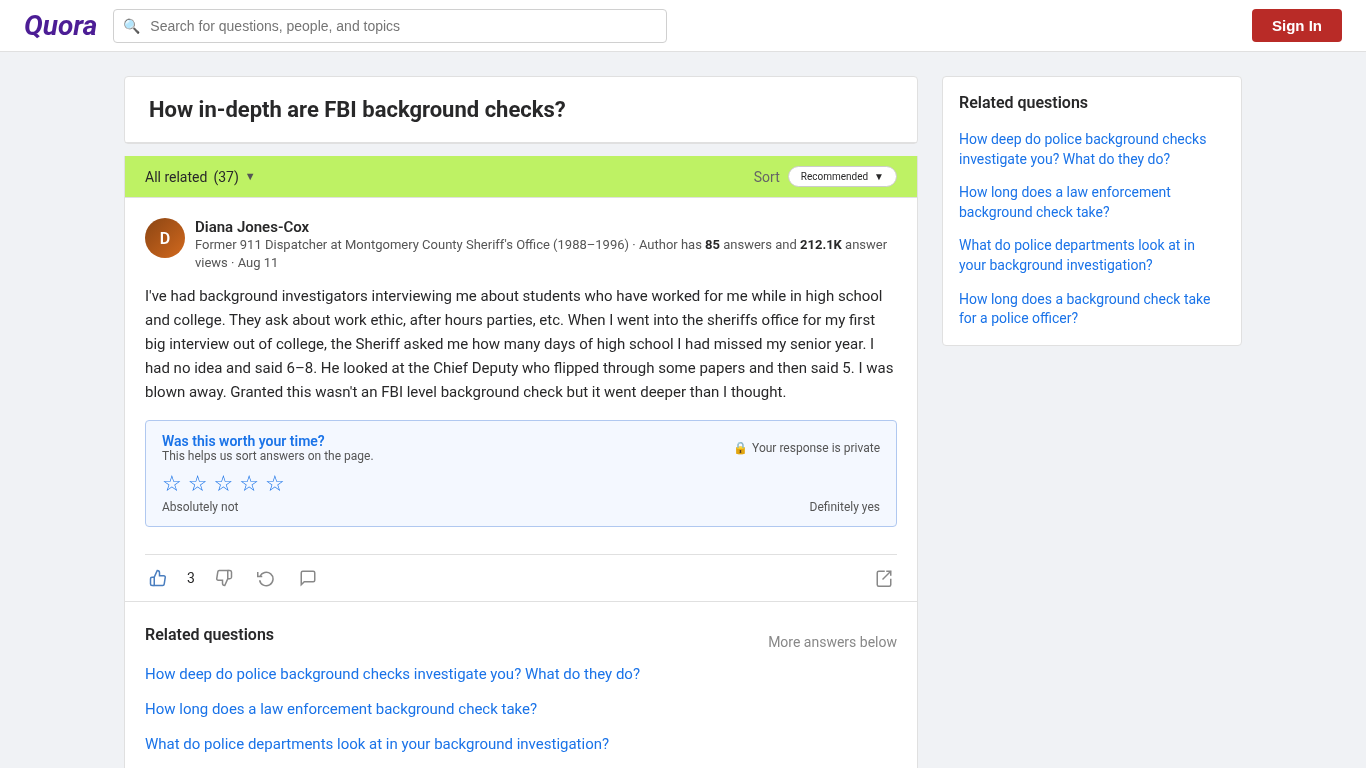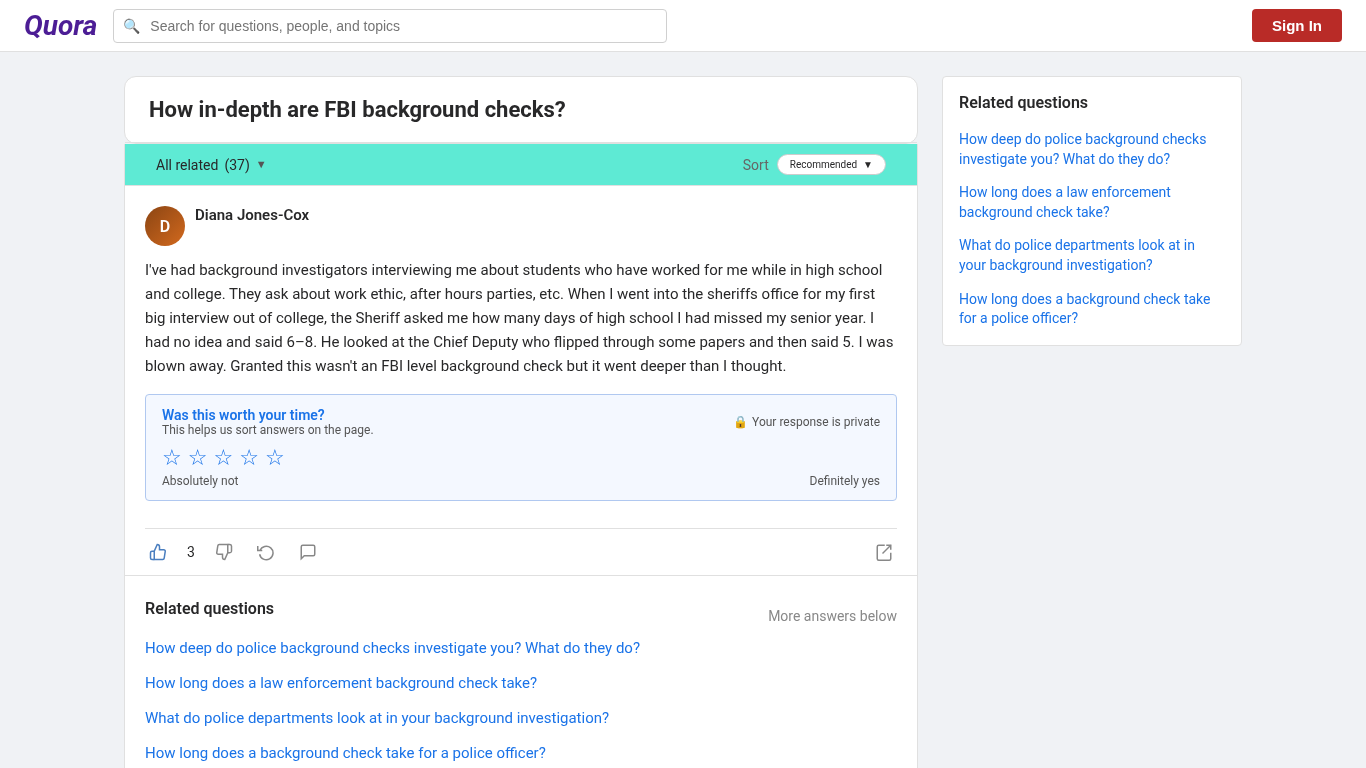--- a/index.html
+++ b/index.html
@@ -77,37 +77,37 @@
 
     .main-content {
       flex: 1;
       min-width: 0;
     }
 
     
     .question-card {
       background: #fff;
       border: 1px solid #e0e0e0;
-      border-radius: 12px;
-      margin-bottom: 0;
+      border-radius: 4px;
+      margin-bottom: 12px;
     }
     .question-title {
       padding: 20px 24px;
       font-size: 22px;
       font-weight: 700;
       color: #282829;
       border-bottom: 1px solid #e0e0e0;
     }
 
     
     .answers-toolbar {
-      background: #5eead4;
+      background: #bef264;
       border: 1px solid #e0e0e0;
       border-top: none;
-      padding: 10px 31px;
+      padding: 10px 20px;
       display: flex;
       align-items: center;
       justify-content: space-between;
     }
     .all-related {
       display: flex;
       align-items: center;
       gap: 6px;
       font-size: 14px;
       color: #282829;
@@ -349,20 +349,23 @@
         </div>
       </div>
     </div>
 
     <div class="answer-card">
 
       <div class="answer-author-row">
         <div class="avatar">D</div>
         <div class="author-info">
           <div class="author-name">Diana Jones-Cox</div>
+          <div class="author-bio">
+            <span>Former 911 Dispatcher at Montgomery County Sheriff's Office (1988–1996) · Author has </span><strong>85</strong><span> answers and </span><strong>212.1K</strong><span> answer views · Aug 11</span>
+          </div>
         </div>
       </div>
 
       <div class="answer-body">I've had background investigators interviewing me about students who have worked for me while in high school and college. They ask about work ethic, after hours parties, etc. When I went into the sheriffs office for my first big interview out of college, the Sheriff asked me how many days of high school I had missed my senior year. I had no idea and said 6–8. He looked at the Chief Deputy who flipped through some papers and then said 5. I was blown away. Granted this wasn't an FBI level background check but it went deeper than I thought.</div>
 
       <div class="rating-box">
         <div class="rating-box-header">
           <div>
             <div class="rating-question">Was this worth your time?</div>
             <div class="rating-sub">This helps us sort answers on the page.</div>

